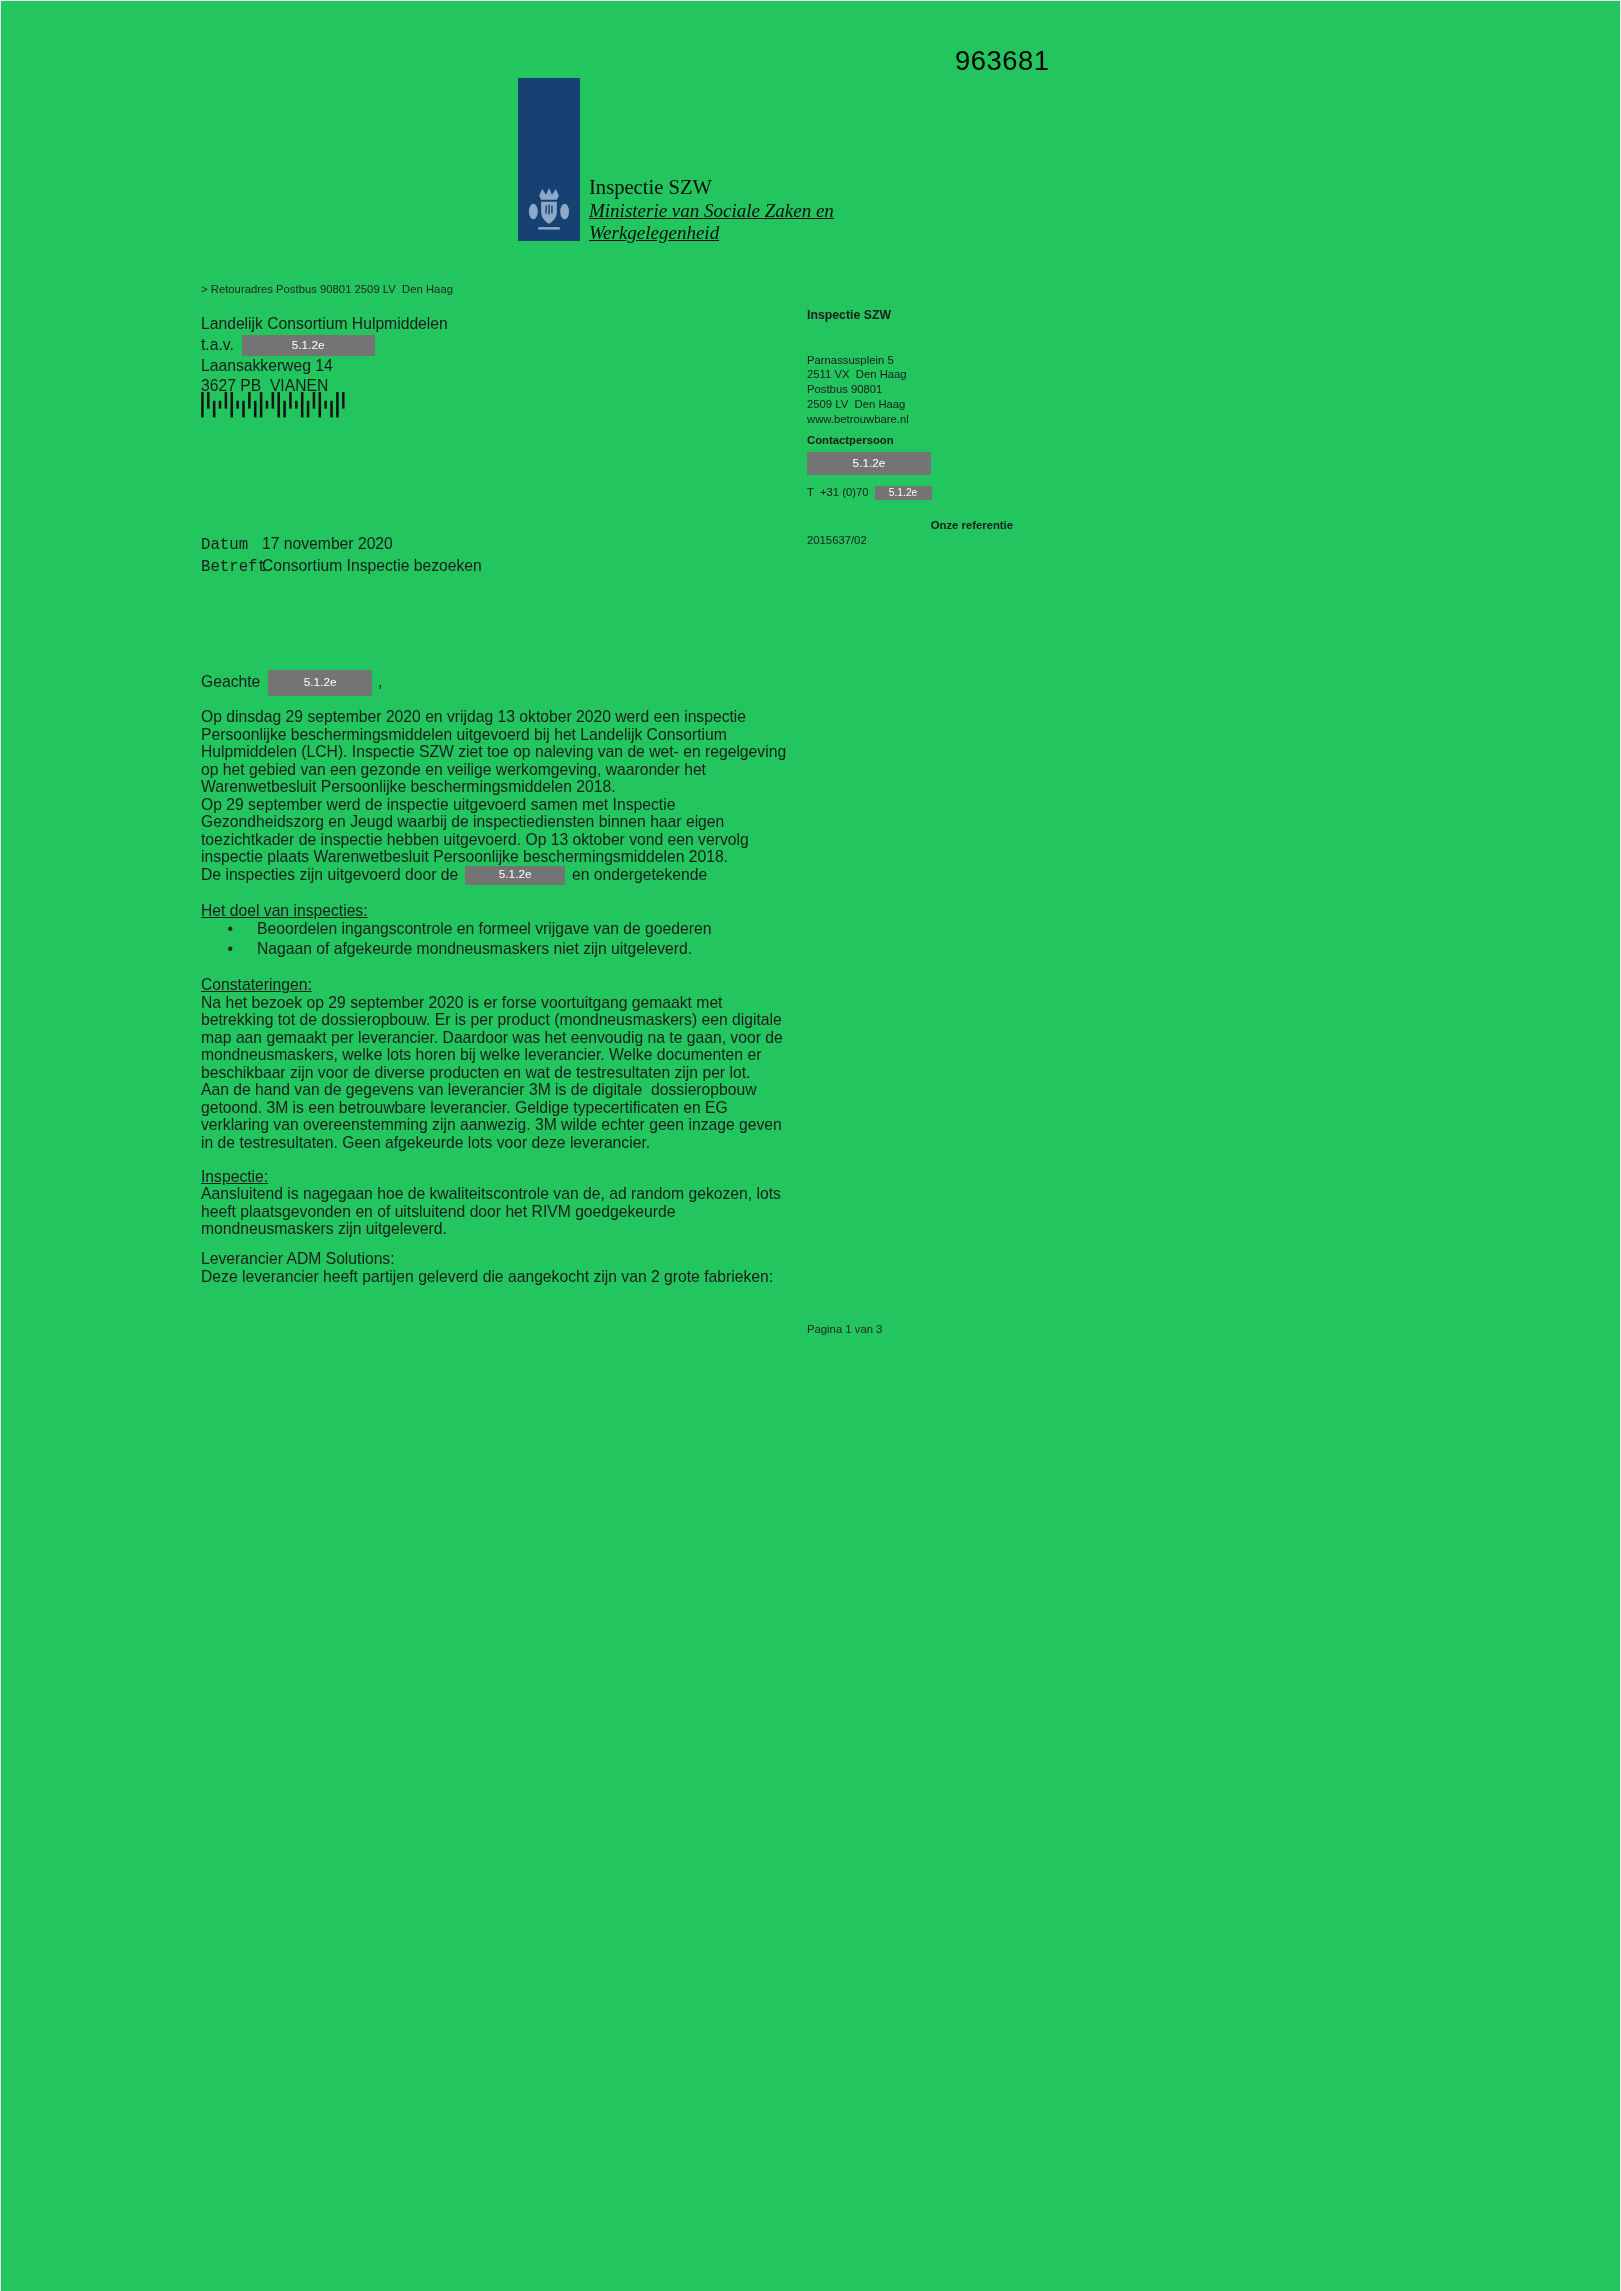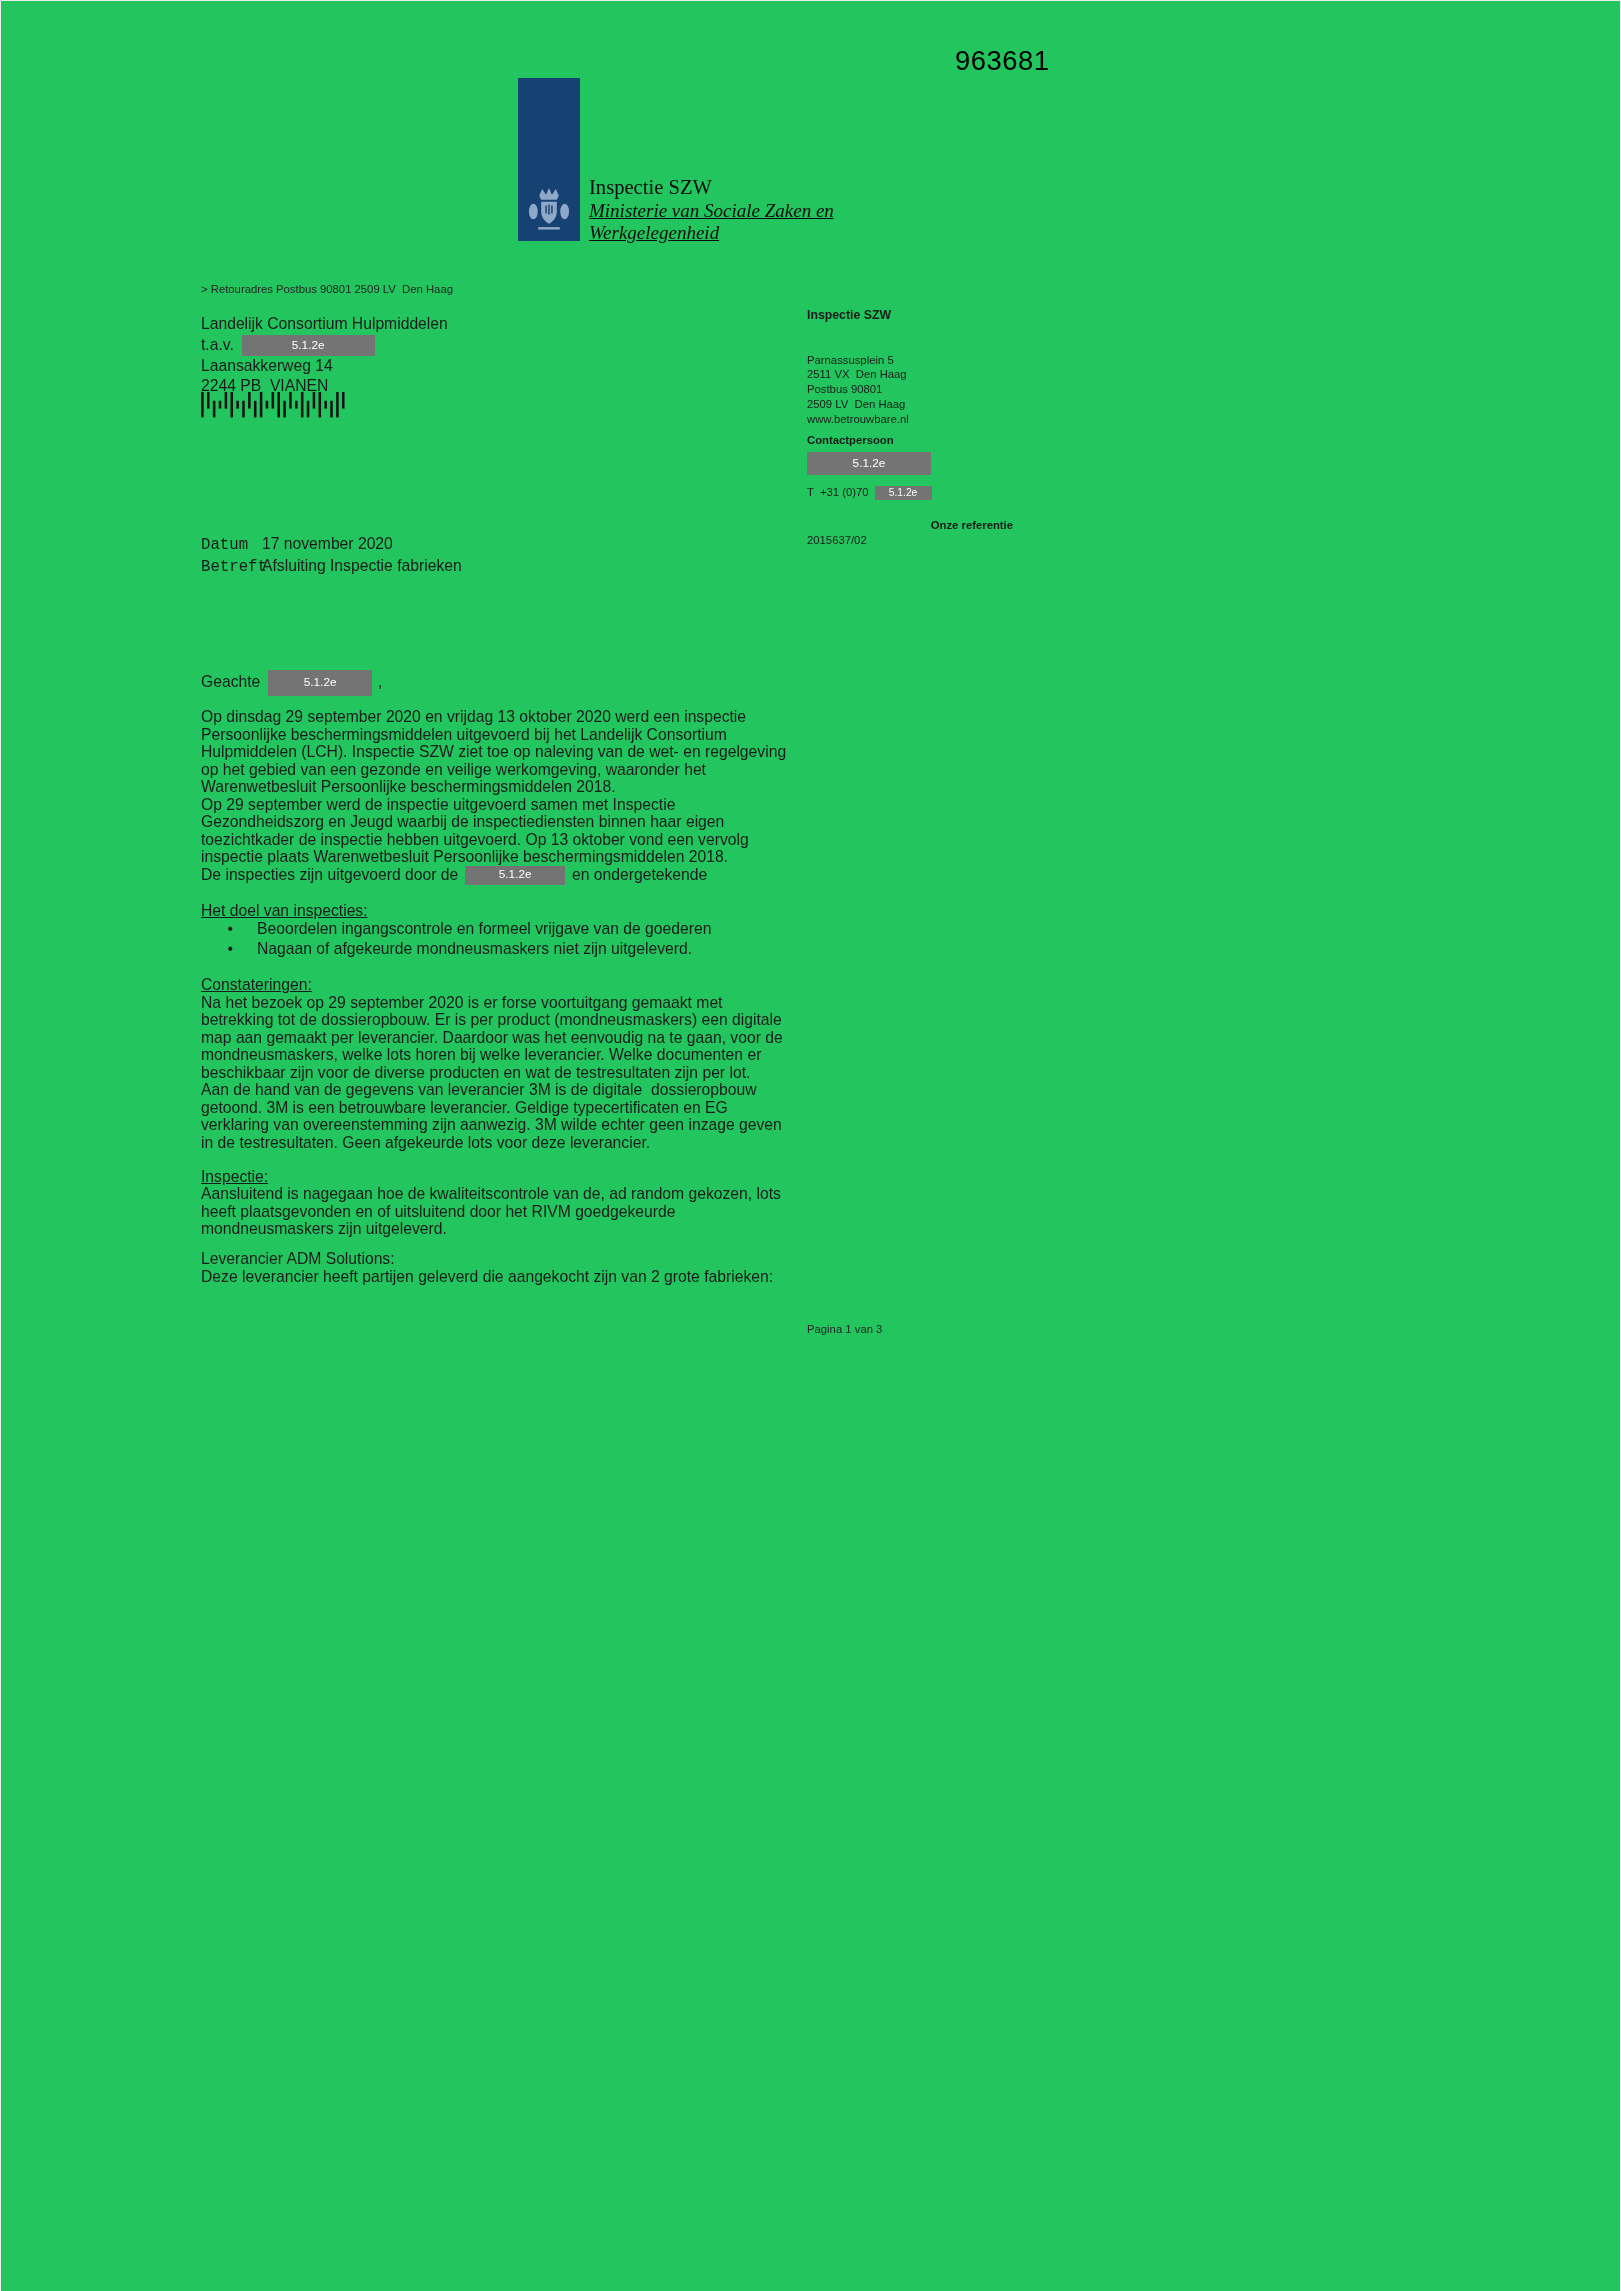--- a/index.html
+++ b/index.html
@@ -80,21 +80,21 @@
     <div class="ministry t">Ministerie van Sociale Zaken en</div>
     <div class="ministry t">Werkgelegenheid</div>
   </div>
 
   <div class="retouradres t">&gt; Retouradres Postbus 90801 2509 LV  Den Haag</div>
 
   <div class="recipient">
     <p class="t">Landelijk Consortium Hulpmiddelen</p>
     <p><span class="t">t.a.v.</span><span class="redact redact-tav">5.1.2e</span></p>
     <p class="t">Laansakkerweg 14</p>
-    <p class="t">2244 PB  VIANEN</p>
+    <p class="t">3627 PB  VIANEN</p>
   </div>
 
   <svg class="barcode" width="147" height="27.4" viewBox="0 0 150 28">
     <g fill="#141414">
       <rect x="0" y="1" width="2.6" height="26"></rect>
         <rect x="6" y="1" width="2.6" height="17"></rect>
       <rect x="12" y="10" width="2.6" height="17"></rect>
         <rect x="18" y="10" width="2.6" height="8"></rect>
       <rect x="24" y="1" width="2.6" height="17"></rect>
         <rect x="30" y="1" width="2.6" height="26"></rect>
@@ -129,21 +129,21 @@
     <p class="t">www.betrouwbare.nl</p>
     <p class="sb-label t">Contactpersoon</p>
     <span class="redact redact-contact">5.1.2e</span>
     <p class="sb-phone"><span class="t">T  +31 (0)70</span><span class="redact redact-phone">5.1.2e</span></p>
     <p class="sb-ref-label t">Onze referentie</p>
     <p class="t">2015637/02</p>
   </div>
 
   <div class="meta">
     <p><span class="label t">Datum</span><span class="t">17 november 2020</span></p>
-    <p><span class="label t">Betreft</span><span class="t">Afsluiting Inspectie fabrieken</span></p>
+    <p><span class="label t">Betreft</span><span class="t">Consortium Inspectie bezoeken</span></p>
   </div>
 
   <div class="salutation">
     <span class="t">Geachte</span><span class="redact redact-sal">5.1.2e</span><span class="t">,</span>
   </div>
 
   <div class="body-col">
     <p class="t">Op dinsdag 29 september 2020 en vrijdag 13 oktober 2020 werd een inspectie Persoonlijke beschermingsmiddelen uitgevoerd bij het Landelijk Consortium Hulpmiddelen (LCH). Inspectie SZW ziet toe op naleving van de wet- en regelgeving op het gebied van een gezonde en veilige werkomgeving, waaronder het Warenwetbesluit Persoonlijke beschermingsmiddelen 2018.</p>
     <p class="t">Op 29 september werd de inspectie uitgevoerd samen met Inspectie Gezondheidszorg en Jeugd waarbij de inspectiediensten binnen haar eigen toezichtkader de inspectie hebben uitgevoerd. Op 13 oktober vond een vervolg inspectie plaats Warenwetbesluit Persoonlijke beschermingsmiddelen 2018.</p>
     <p class="conducted"><span class="t">De inspecties zijn uitgevoerd door de</span><span class="redact redact-inline">5.1.2e</span><span class="t">en ondergetekende</span></p>

